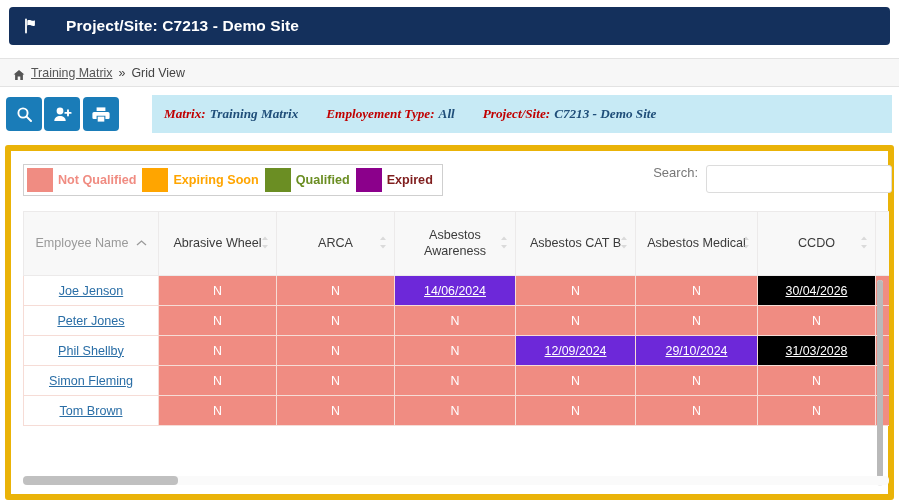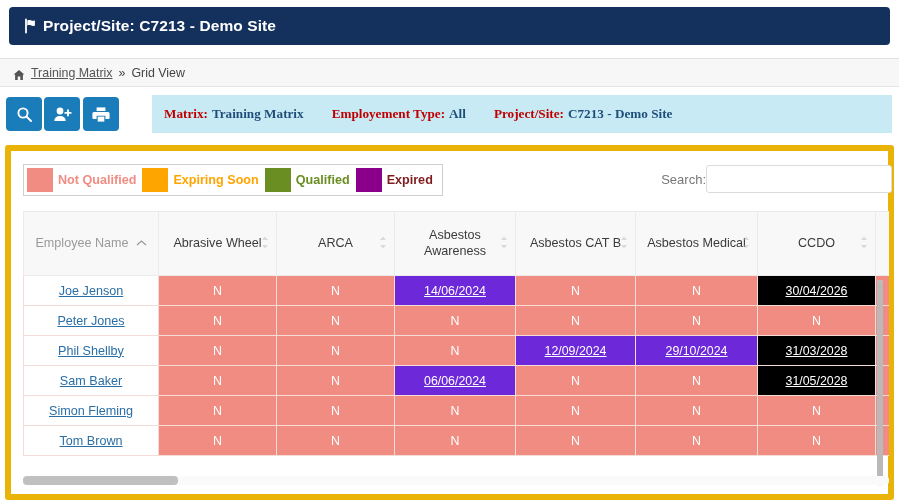--- a/index.html
+++ b/index.html
@@ -9,40 +9,40 @@
     background: #ffffff;
     font-family: "Liberation Sans", sans-serif;
     overflow: hidden;
   }
   #app { position: relative; width: 899px; height: 504px; background: #fff; }
 
   
   .titlebar {
     position: absolute; left: 9px; top: 7px; width: 881px; height: 38px;
     background: #14305c; border-radius: 4px;
-    display: flex; align-items: center; padding-left: 14px; gap: 4px;
+    display: flex; align-items: center; padding-left: 14px; gap: 27px;
   }
   .titlebar .flag { width: 16px; height: 16px; display: block; }
   .titlebar .ttl { color: #ffffff; font-size: 15.5px; font-weight: bold; letter-spacing: .1px; }
 
   
   .crumbbar {
     position: absolute; left: 0px; top: 58px; width: 899px; height: 29px;
     background: #f7f7f7; border-top: 1px solid #e3e3e3; border-bottom: 1px solid #e3e3e3;
     display: flex; align-items: center; padding-left: 13px; gap: 6px;
   }
   .crumbbar .home { width: 12px; height: 12px; display: block; }
   .crumb-link {
     color: #555; font-size: 12.4px; text-decoration: underline; cursor: pointer;
   }
   .crumb-sep { color: #444; font-size: 12.4px; }
   .crumb-cur { color: #444; font-size: 12.4px; }
 
   
-  .toolbar { position: absolute; left: 0; top: 95px; width: 739px; height: 44px; }
+  .toolbar { position: absolute; left: 0; top: 95px; width: 739px; height: 44px; font-style: italic; }
   .tbtn {
     position: absolute; top: 2px; width: 36px; height: 34px;
     background: #1a7cb8; border-radius: 4px;
     display: flex; align-items: center; justify-content: center; cursor: pointer;
   }
   .tbtn.b1 { left: 6px; }
   .tbtn.b2 { left: 44px; }
   .tbtn.b3 { left: 83px; }
   .tbtn svg { display: block; }
 
@@ -71,21 +71,21 @@
     position: absolute; left: 12px; top: 13px; height: 32px;
     border: 1px solid #cfcfcf; background: #fff;
     display: flex; align-items: stretch; padding: 3px;
   }
   .lg { display: flex; align-items: center; }
   .sw { width: 26px; height: 24px; display: block; }
   .lgtxt { font-size: 12.6px; font-weight: bold; padding: 0 6px 0 5px; white-space: nowrap; }
 
   .searchwrap {
     position: absolute; right: 8px; top: 14px;
-    display: flex; align-items: center; 
+    display: flex; align-items: flex-start; gap: 8px;
   }
   .searchlbl { color: #777; font-size: 13px; }
   .searchbox {
     width: 186px; height: 28px; border: 1px solid #dcdcdc; border-radius: 3px;
     background: #fff; font-size: 12px; padding: 0 7px; outline: none; color: #333;
   }
 
   
   .tablewrap {
     position: absolute; left: 12px; top: 60px; width: 866px; height: 280px;
@@ -347,30 +347,20 @@
               <td class="namecell"><a>Phil Shellby</a></td>
               <td class="st-nq"><span>N</span></td>
               <td class="st-nq"><span>N</span></td>
               <td class="st-nq"><span>N</span></td>
               <td class="st-q"><span class="dt">12/09/2024</span></td>
               <td class="st-q"><span class="dt">29/10/2024</span></td>
               <td class="st-bk"><span class="dt">31/03/2028</span></td>
               <td class="st-nq"></td>
             </tr>
             <tr>
-              <td class="namecell"><a>Sam Baker</a></td>
-              <td class="st-nq"><span>N</span></td>
-              <td class="st-nq"><span>N</span></td>
-              <td class="st-q"><span class="dt">06/06/2024</span></td>
-              <td class="st-nq"><span>N</span></td>
-              <td class="st-nq"><span>N</span></td>
-              <td class="st-bk"><span class="dt">31/05/2028</span></td>
-              <td class="st-nq"></td>
-            </tr>
-            <tr>
               <td class="namecell"><a>Simon Fleming</a></td>
               <td class="st-nq"><span>N</span></td>
               <td class="st-nq"><span>N</span></td>
               <td class="st-nq"><span>N</span></td>
               <td class="st-nq"><span>N</span></td>
               <td class="st-nq"><span>N</span></td>
               <td class="st-nq"><span>N</span></td>
               <td class="st-nq"></td>
             </tr>
             <tr>

